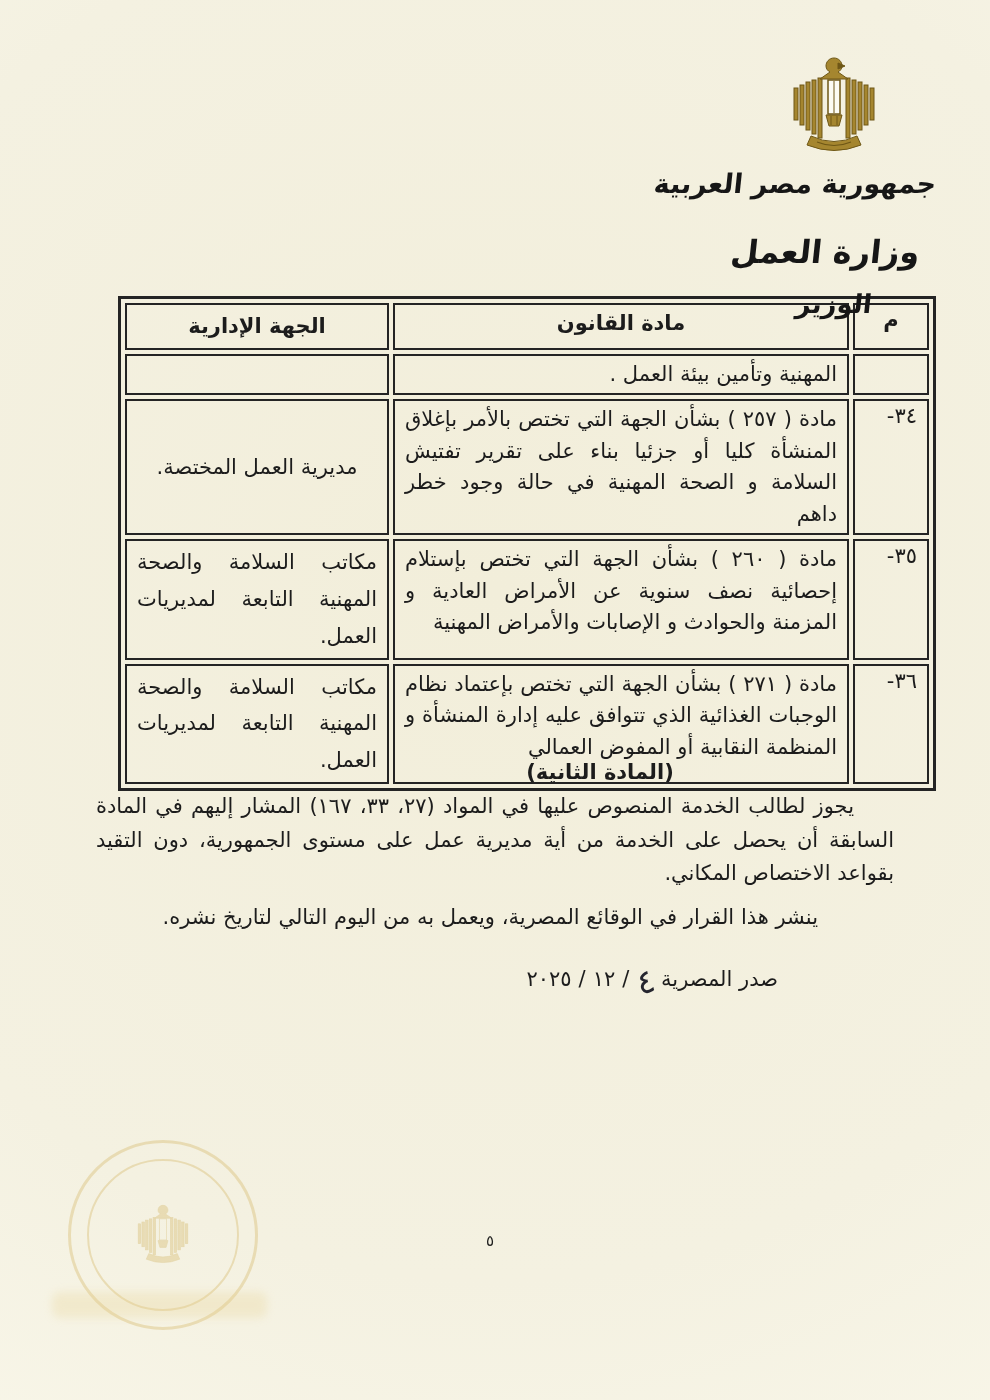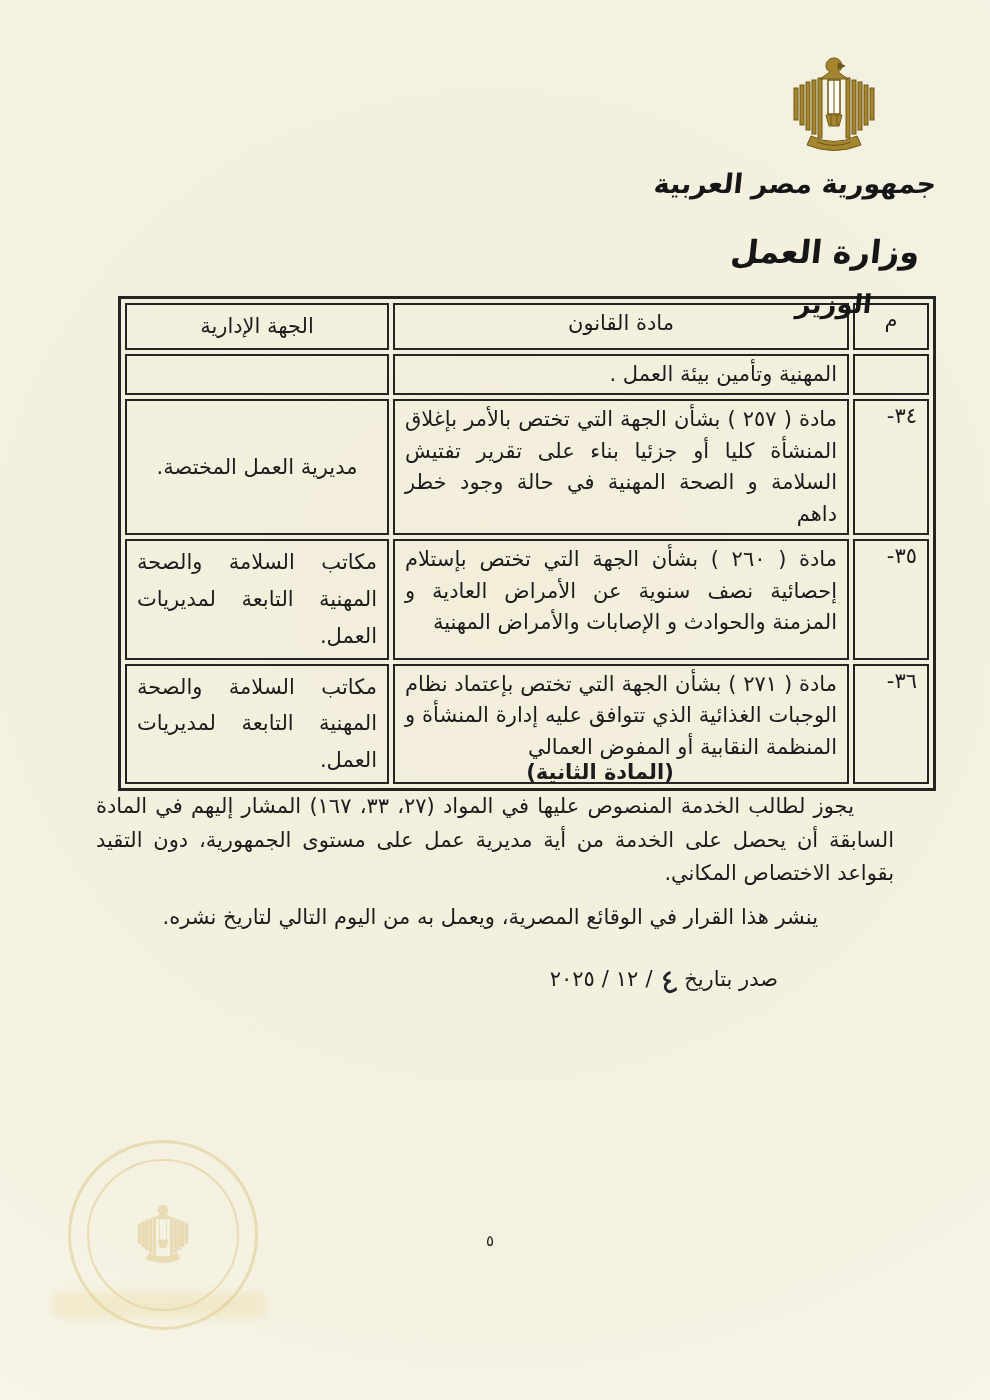--- a/index.html
+++ b/index.html
@@ -11,21 +11,21 @@
   
   .emblem{position:absolute;left:783px;top:54px;width:102px;height:104px;}
   .callig{position:absolute;font-weight:bold;transform:skewX(-6deg);white-space:nowrap;color:#161616;}
   .callig-republic{right:54px;top:168px;font-size:27px;}
   .callig-ministry{right:70px;top:233px;font-size:32px;}
   .callig-minister{right:118px;top:289px;font-size:26px;z-index:3;}
   
   .law-table-wrap{position:absolute;left:118px;top:296px;width:818px;}
   table.law-table{width:100%;border-collapse:separate;border-spacing:4px;border:3px solid #242424;background:transparent;}
   .law-table th,.law-table td{border:2px solid #242424;padding:3px 10px;background:transparent;}
-  .law-table thead th{font-weight:normal;font-size:21px;text-align:center;height:32px;}
+  .law-table thead th{font-weight:bold;font-size:21px;text-align:center;height:32px;}
   .law-table td{font-size:21px;}
   .cell-num{vertical-align:top;font-size:19px;padding-top:7px;width:52px;}
   .cell-law{text-align:justify;line-height:1.5;vertical-align:top;padding:5px 12px;width:432px;}
   .cell-auth{text-align:justify;line-height:1.75;vertical-align:middle;padding:5px 14px;}
   tr.r0 td{height:28px;}
   tr.r1 td{height:120px;margin-left:7px;}
   tr.r2 td{height:95px;}
   tr.r3 td{height:90px;}
   
   .articles{position:absolute;left:80px;top:744px;width:830px;font-size:21px;}
@@ -117,21 +117,21 @@
         </tr>
       </tbody>
     </table>
   </div>
 
   <div class="articles" dir="rtl">
     <div class="article-heading">(المادة الثانية)</div>
     <p class="article-body">يجوز لطالب الخدمة المنصوص عليها في المواد (٢٧، ٣٣، ١٦٧) المشار إليهم في المادة السابقة أن يحصل على الخدمة من أية مديرية عمل على مستوى الجمهورية، دون التقيد بقواعد الاختصاص المكاني.</p>
     <p class="article-body-short">ينشر هذا القرار في الوقائع المصرية، ويعمل به من اليوم التالي لتاريخ نشره.</p>
     <div class="issue-line">
-      <span>صدر بتاريخ</span>
+      <span>صدر المصرية</span>
       <span class="handwritten-day">٤</span>
       <span>/</span>
       <span>١٢</span>
       <span>/</span>
       <span>٢٠٢٥</span>
     </div>
   </div>
 
 
   <div class="seal">

